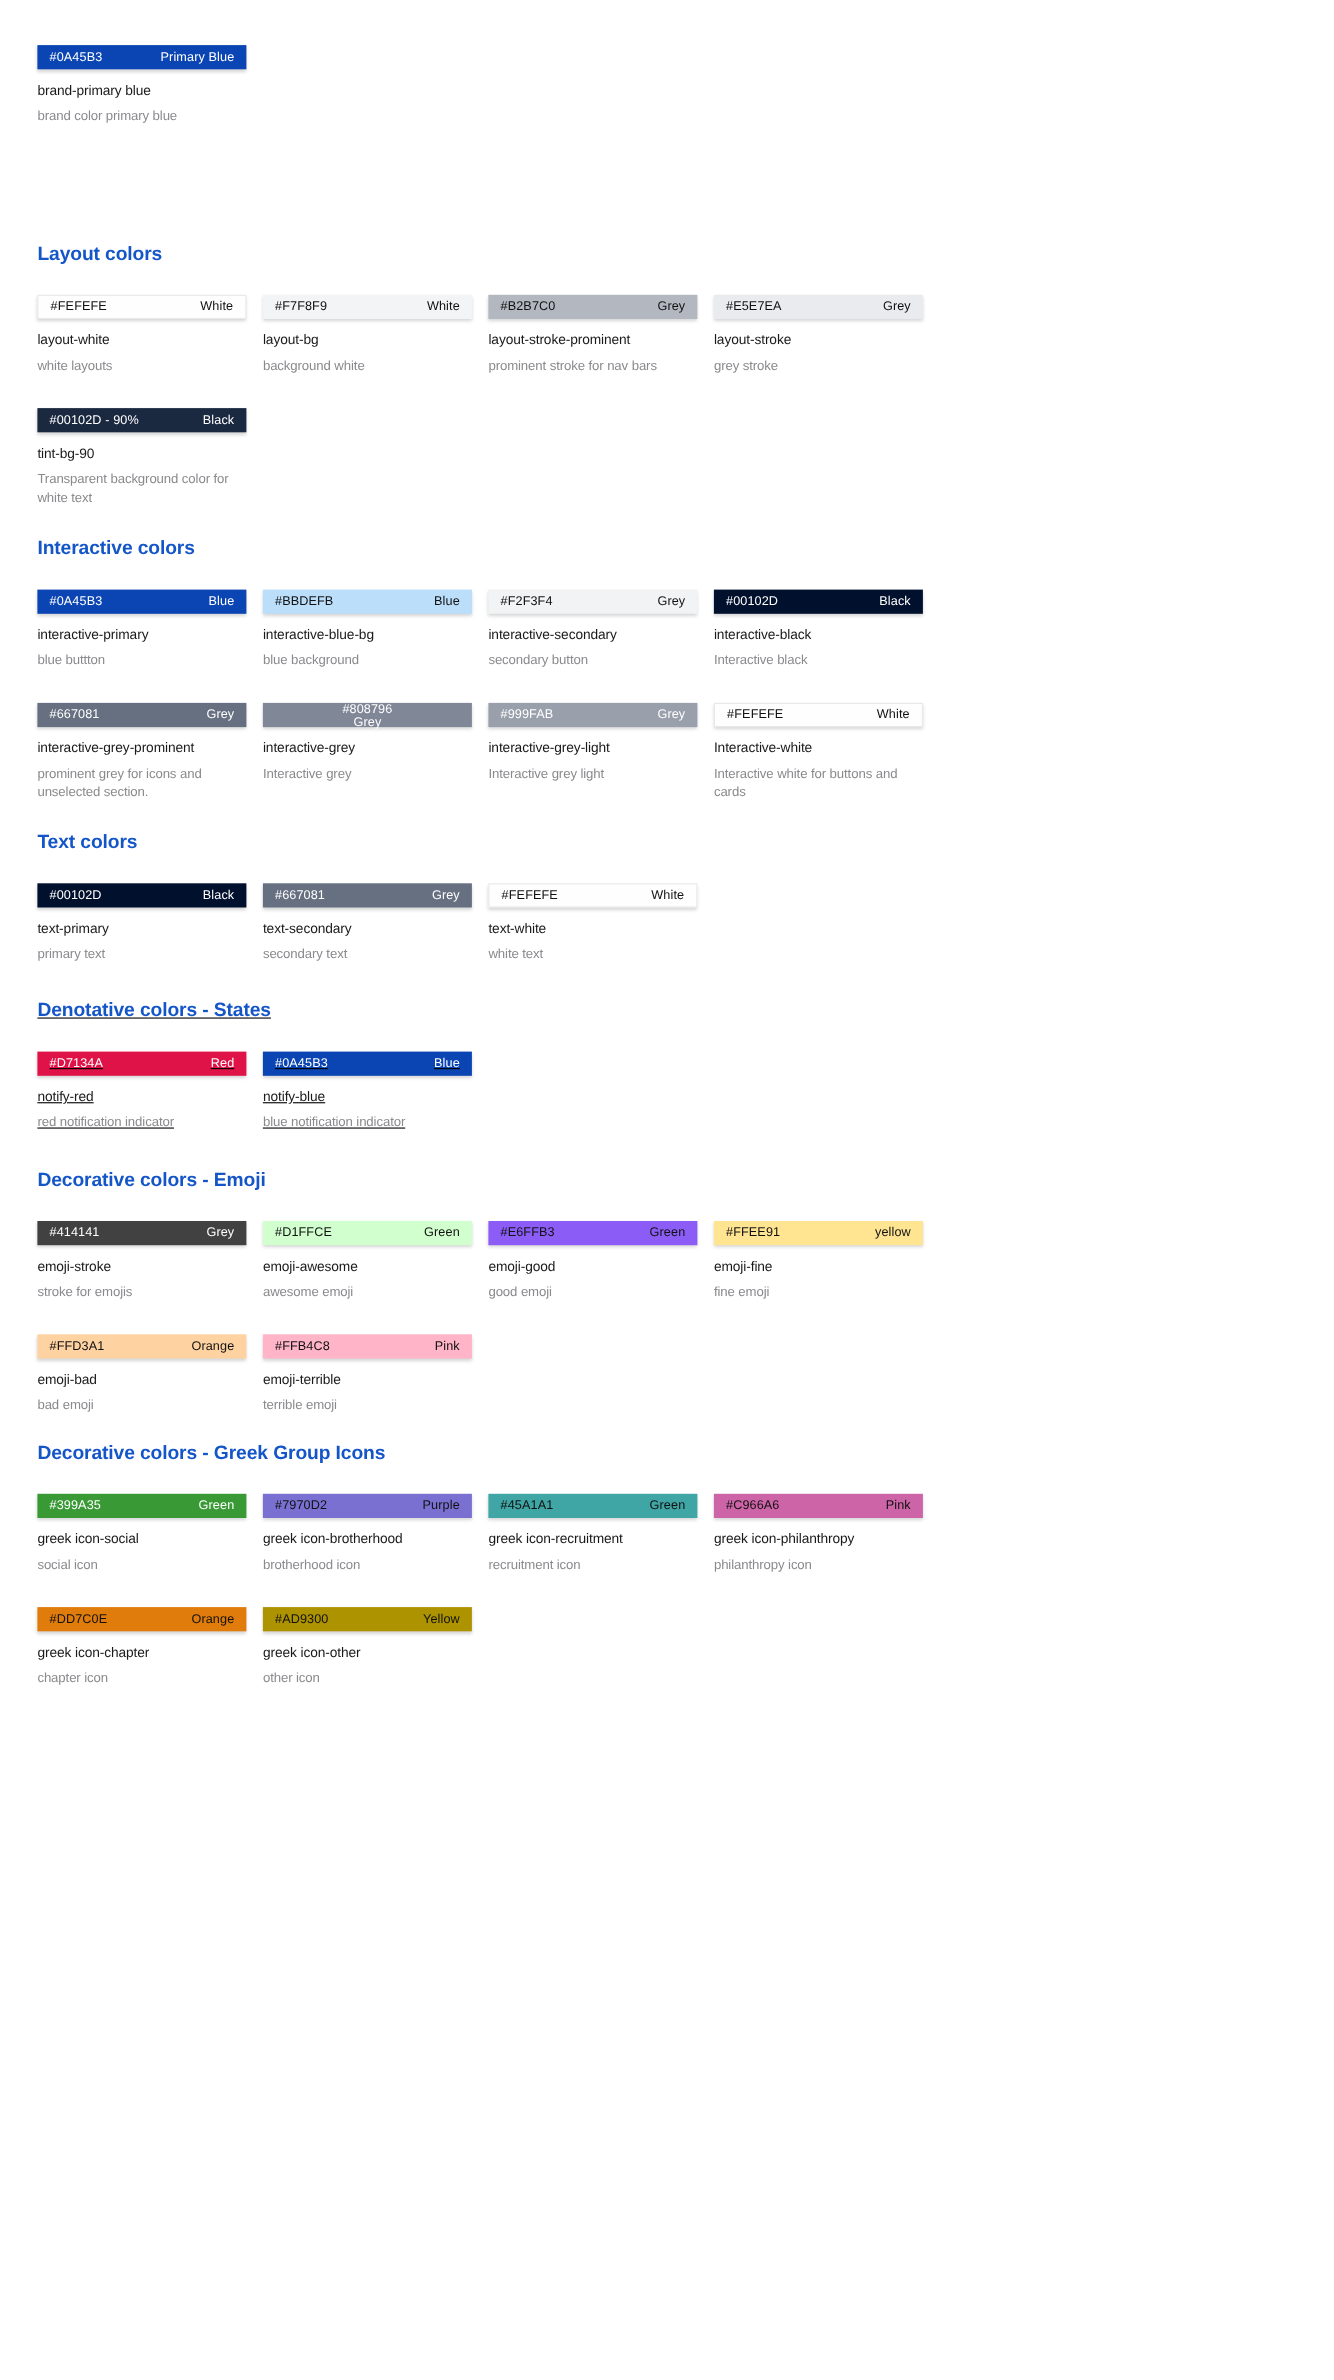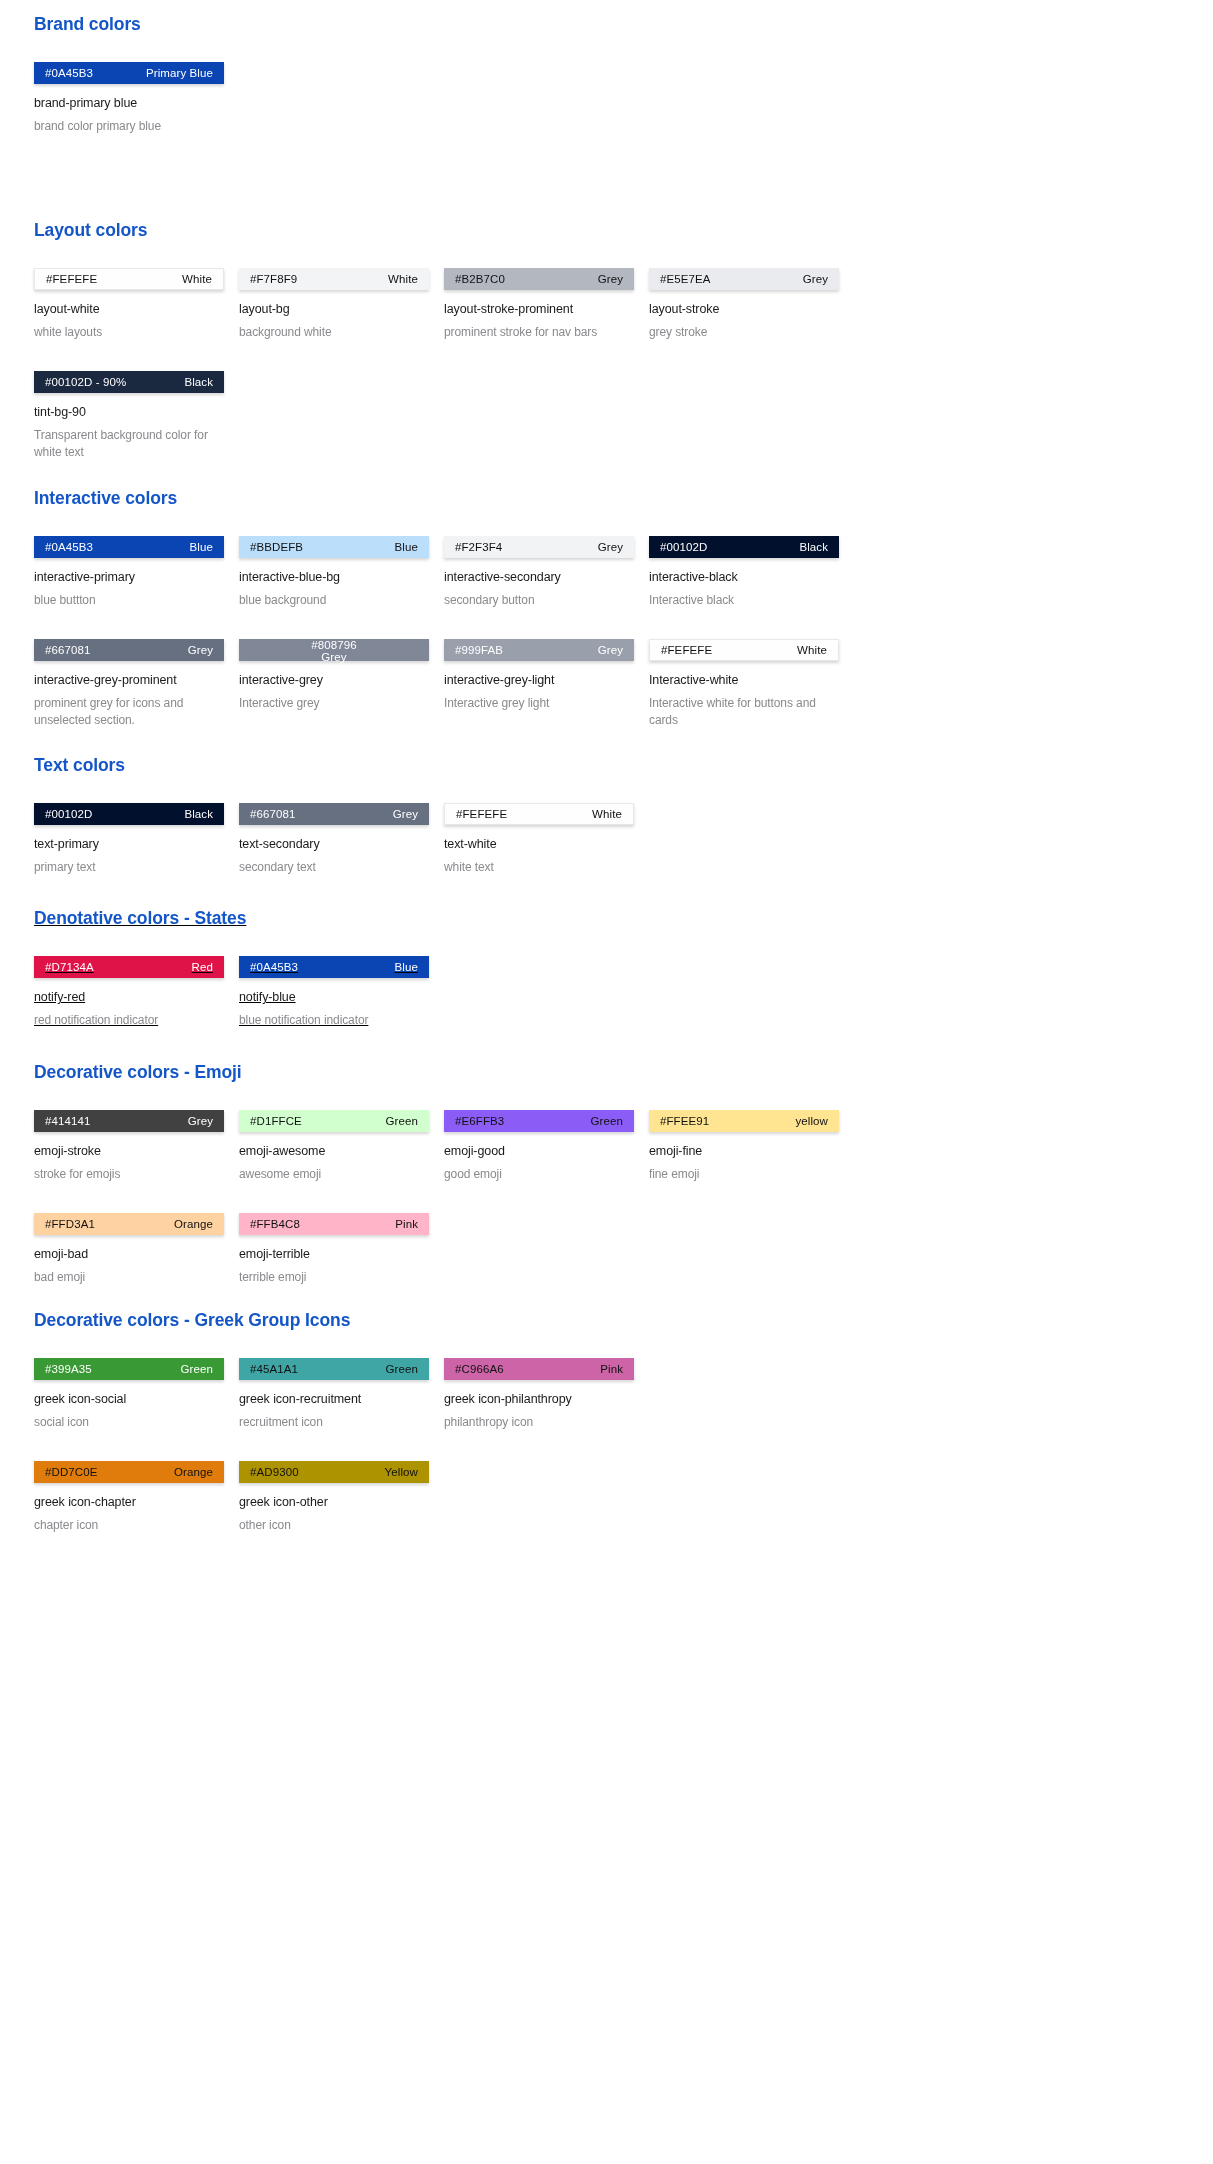--- a/index.html
+++ b/index.html
@@ -67,21 +67,20 @@
     line-height:1.45;
     letter-spacing:-0.1px;
   }
 </style>
 </head>
 <body>
 
 <div class="page">
 
 <div class="section" style="position: absolute; left: 0px; right: 0px; top: 14px;">
-      <div class="section-title">Brand colors</div>
       <div class="swatch-grid" style="margin-top: 27px;">
         <div class="card">
           <div class="chip" style="background: rgb(10, 69, 179); color: rgb(255, 255, 255);">
             <span class="hex">#0A45B3</span>
             <span class="tone">Primary Blue</span>
           </div>
           <div class="card-name">brand-primary blue</div>
           <div class="card-desc">brand color primary blue</div>
         </div>
       </div>
@@ -314,20 +313,28 @@
       <div class="swatch-grid" style="margin-top: 27px;">
         <div class="card">
           <div class="chip" style="background: rgb(57, 154, 53); color: rgb(255, 255, 255);">
             <span class="hex">#399A35</span>
             <span class="tone">Green</span>
           </div>
           <div class="card-name">greek icon-social</div>
           <div class="card-desc">social icon</div>
         </div>
         <div class="card">
+          <div class="chip" style="background: rgb(121, 112, 210); color: rgb(17, 17, 17);">
+            <span class="hex">#7970D2</span>
+            <span class="tone">Purple</span>
+          </div>
+          <div class="card-name">greek icon-brotherhood</div>
+          <div class="card-desc">brotherhood icon</div>
+        </div>
+        <div class="card">
           <div class="chip" style="background: rgb(63, 165, 165); color: rgb(17, 17, 17);">
             <span class="hex">#45A1A1</span>
             <span class="tone">Green</span>
           </div>
           <div class="card-name">greek icon-recruitment</div>
           <div class="card-desc">recruitment icon</div>
         </div>
         <div class="card">
           <div class="chip" style="background: rgb(206, 100, 168); color: rgb(17, 17, 17);">
             <span class="hex">#C966A6</span>

